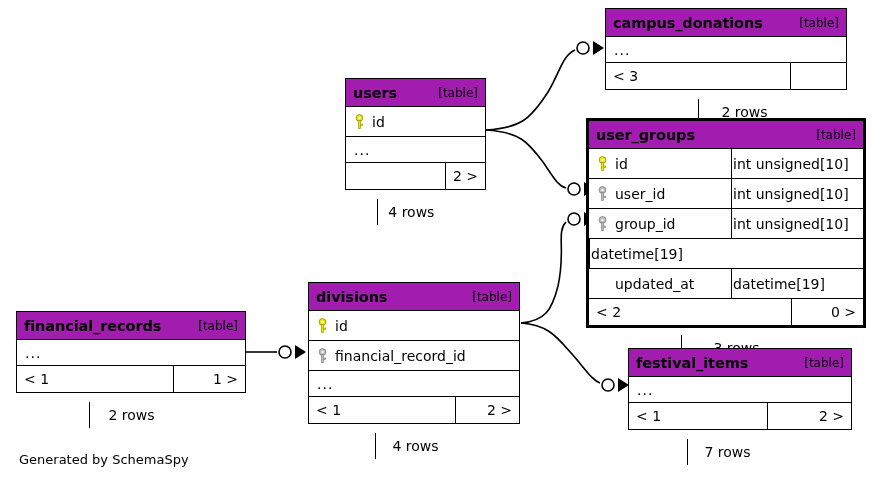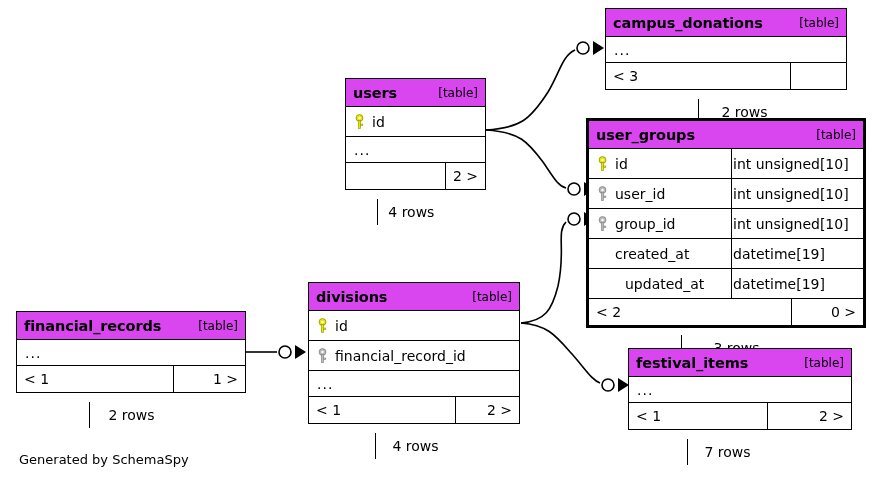--- a/index.html
+++ b/index.html
@@ -33,21 +33,21 @@
   .table-node {
     position: absolute;
     background: #ffffff;
     border: 1px solid #000000;
     box-sizing: border-box;
   }
   .table-node.focal {
     border: 3px solid #000000;
   }
   .tbl-title {
-    background: #d946ef;
+    background: #a21caf;
     border-bottom: 1px solid #000000;
     display: flex;
     align-items: center;
     justify-content: space-between;
     padding: 0 7px;
     height: 28px;
     box-sizing: border-box;
     white-space: nowrap;
   }
   .tbl-name {
@@ -275,28 +275,25 @@
             <rect x="4.5" y="6.6" width="2" height="8" fill="#b8b8b8" stroke="#8a8a8a" stroke-width="0.7"></rect>
             <rect x="6.4" y="10" width="2.4" height="1.6" fill="#b8b8b8" stroke="#8a8a8a" stroke-width="0.6"></rect>
           </svg>
         </span>
         <span>group_id</span>
       </span>
       <span class="col-type" style="width:132px;">int unsigned[10]</span>
     </div>
 
     <div class="col-row">
-      <span class="col-name" style="padding-left:26px;">
-        <span>created_at</span>
-      </span>
       <span class="col-type" style="width:132px;">datetime[19]</span>
     </div>
 
     <div class="col-row">
-      <span class="col-name" style="padding-left:36px;text-align:center;">
+      <span class="col-name" style="padding-left:26px;text-align:center;">
         <span>updated_at</span>
       </span>
       <span class="col-type" style="width:132px;">datetime[19]</span>
     </div>
 
     <div class="footer-row">
       <div class="footer-cell fc-left" style="width:92px;">&lt; 2</div>
       <div class="footer-cell fc-mid" style="width:110px;">3 rows</div>
       <div class="footer-cell fc-right" style="flex:1 1 auto;">0 &gt;</div>
     </div>

